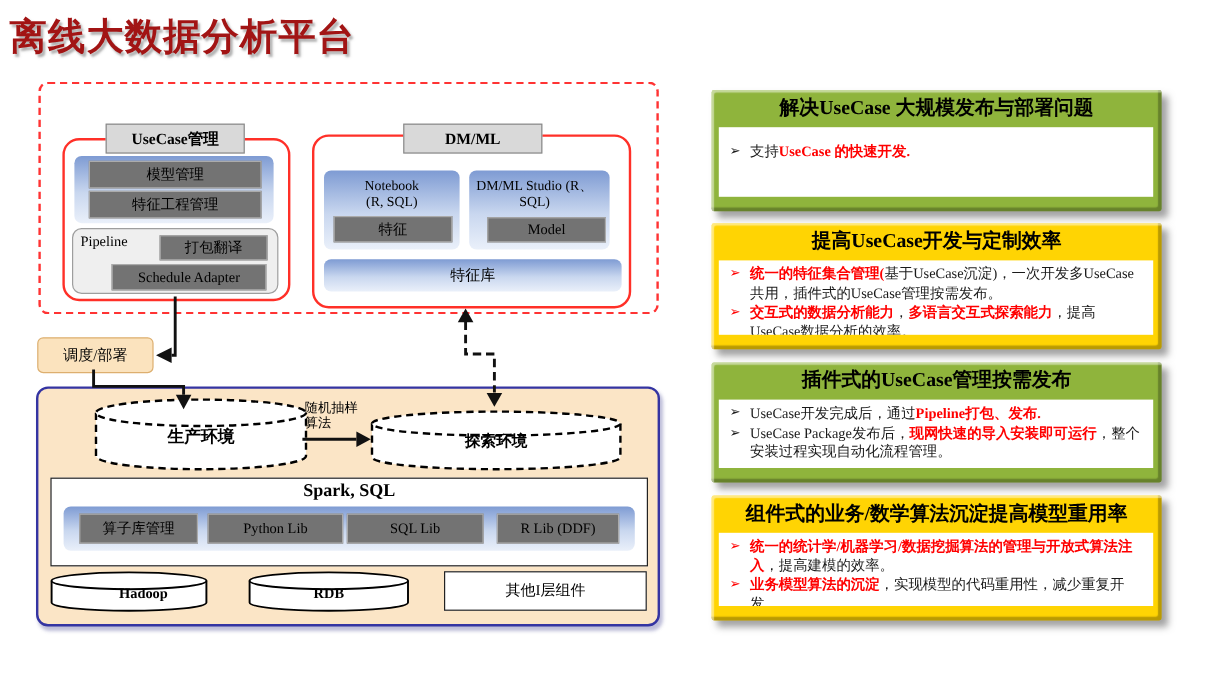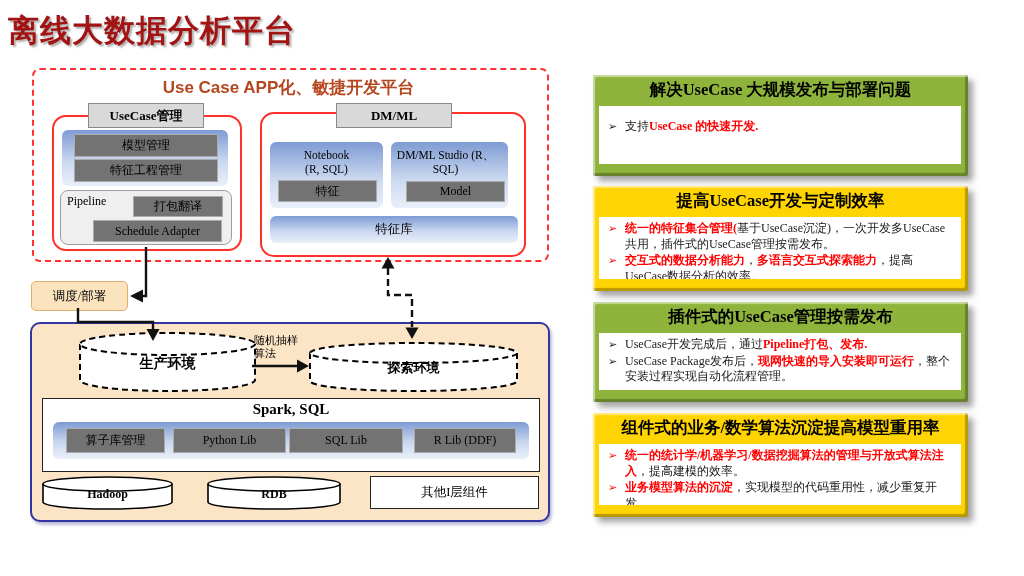--- a/index.html
+++ b/index.html
@@ -63,21 +63,20 @@
   .red-strong{color:var(--red);font-weight:bold;}
 </style>
 </head>
 <body>
 
 <div id="slide">
 
   <div class="slide-title">离线大数据分析平台</div>
 
   <div class="dashed-box"></div>
-  <div class="container-title">Use Case APP化、敏捷开发平台</div>
 
   <div class="redgroup" style="left:52px;top:115px;width:186px;height:132px;"></div>
   <div class="ghdr" style="left:88px;top:103px;width:114px;height:23px;">UseCase管理</div>
   <div class="bluebox" style="left:62px;top:130px;width:166px;height:56px;"></div>
   <div class="wbox" style="left:74px;top:134px;width:142px;height:21px;">模型管理</div>
   <div class="wbox" style="left:74px;top:159px;width:142px;height:21px;">特征工程管理</div>
   <div class="graybox" style="left:60px;top:190px;width:170px;height:53px;"></div>
   <div class="plabel" style="left:67px;top:194px;">Pipeline</div>
   <div class="wbox" style="left:133px;top:196px;width:88px;height:19px;">打包翻译</div>
   <div class="wbox" style="left:93px;top:220px;width:127px;height:20px;">Schedule Adapter</div>
@@ -146,21 +145,21 @@
       <polygon points="412,339 405.5,327.5 418.5,327.5" fill="#111"></polygon>
     </g>
   </svg>
 
   <div class="sampling">
     <div>随机抽样</div>
     <div>算法</div>
   </div>
   <div class="cyl-label" style="left:80px;top:355px;width:175px;font-size:14px;">生产环境</div>
   <div class="cyl-label" style="left:310px;top:359px;width:207px;font-size:13px;">探索环境</div>
-  <div class="cyl-label" style="left:43px;top:487px;width:129px;font-size:12px;">Hadoop</div>
+  <div class="cyl-label" style="left:43px;top:487px;width:129px;font-size:12px;padding-left:12px;">Hadoop</div>
   <div class="cyl-label" style="left:208px;top:487px;width:132px;font-size:12px;">RDB</div>
 
   <div class="sparkbox">
     <div class="spark-title">Spark, SQL</div>
     <div class="sparkbar"></div>
     <div class="wbox" style="left:23px;top:29px;width:97px;height:23px;">算子库管理</div>
     <div class="wbox" style="left:130px;top:29px;width:111px;height:23px;">Python Lib</div>
     <div class="wbox" style="left:246px;top:29px;width:112px;height:23px;">SQL Lib</div>
     <div class="wbox" style="left:371px;top:29px;width:100px;height:23px;">R Lib (DDF)</div>
   </div>

